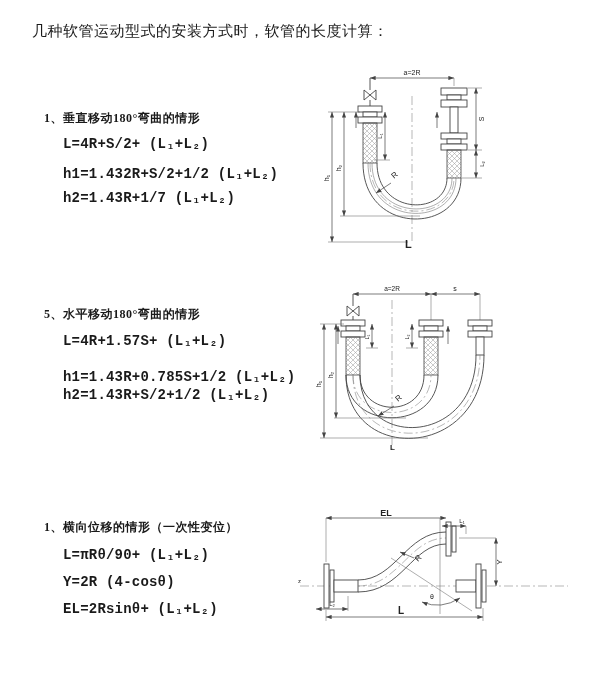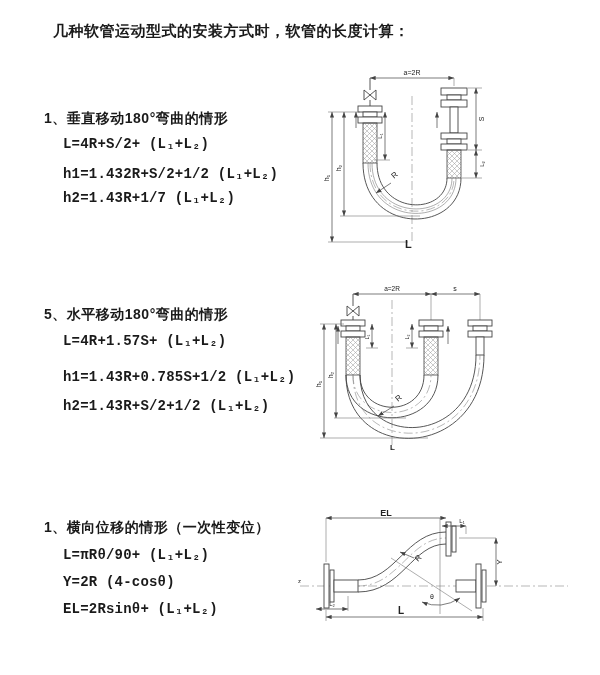--- a/index.html
+++ b/index.html
@@ -1,25 +1,25 @@
 <!DOCTYPE html>
 <html><head>
 <meta charset="utf-8">
 <style>
   html,body{margin:0;padding:0;}
   body{
     width:600px;height:675px;position:relative;overflow:hidden;
     background:#ffffff;color:#1a1a1a;
     font-family:"Liberation Sans","DejaVu Sans",sans-serif;
   }
-  .page-title{position:absolute;left:32px;top:22px;font-size:15px;font-weight:700;letter-spacing:.5px;white-space:nowrap;margin-left:21px;}
-  .sec-heading{position:absolute;left:44px;font-size:14px;font-weight:700;letter-spacing:.5px;white-space:nowrap;}
+  .page-title{position:absolute;left:32px;top:22px;font-size:15px;font-weight:400;letter-spacing:.5px;white-space:nowrap;}
+  .sec-heading{position:absolute;left:44px;font-size:12px;font-weight:700;letter-spacing:.5px;white-space:nowrap;font-family:Liberation Serif, serif;}
   .formula{position:absolute;left:63px;font-size:14px;font-weight:600;letter-spacing:.2px;white-space:nowrap;font-family:Liberation Mono, monospace;}
   #h1{top:110px}#f1a{top:136px}#f1b{top:166px}#f1c{top:190px}
-  #h2{top:306px}#f2a{top:333px}#f2b{top:369px}#f2c{top:398px}
+  #h2{top:306px}#f2a{top:333px}#f2b{top:369px}#f2c{top:387px}
   #h3{top:519px}#f3a{top:547px}#f3b{top:574px}#f3c{top:601px}
   svg{position:absolute;}
   #diag1{left:312px;top:66px;}
   #diag2{left:308px;top:280px;}
   #diag3{left:296px;top:508px;}
   svg text{font-family:"Liberation Sans","DejaVu Sans",sans-serif;fill:#222;}
   .tl{stroke:#444;stroke-width:.9;fill:none;}
   .lt{stroke:#777;stroke-width:.6;fill:none;}
   .dim{stroke:#444;stroke-width:.7;fill:none;}
   .cl{stroke:#888;stroke-width:.6;fill:none;stroke-dasharray:9 3 2 3;}

